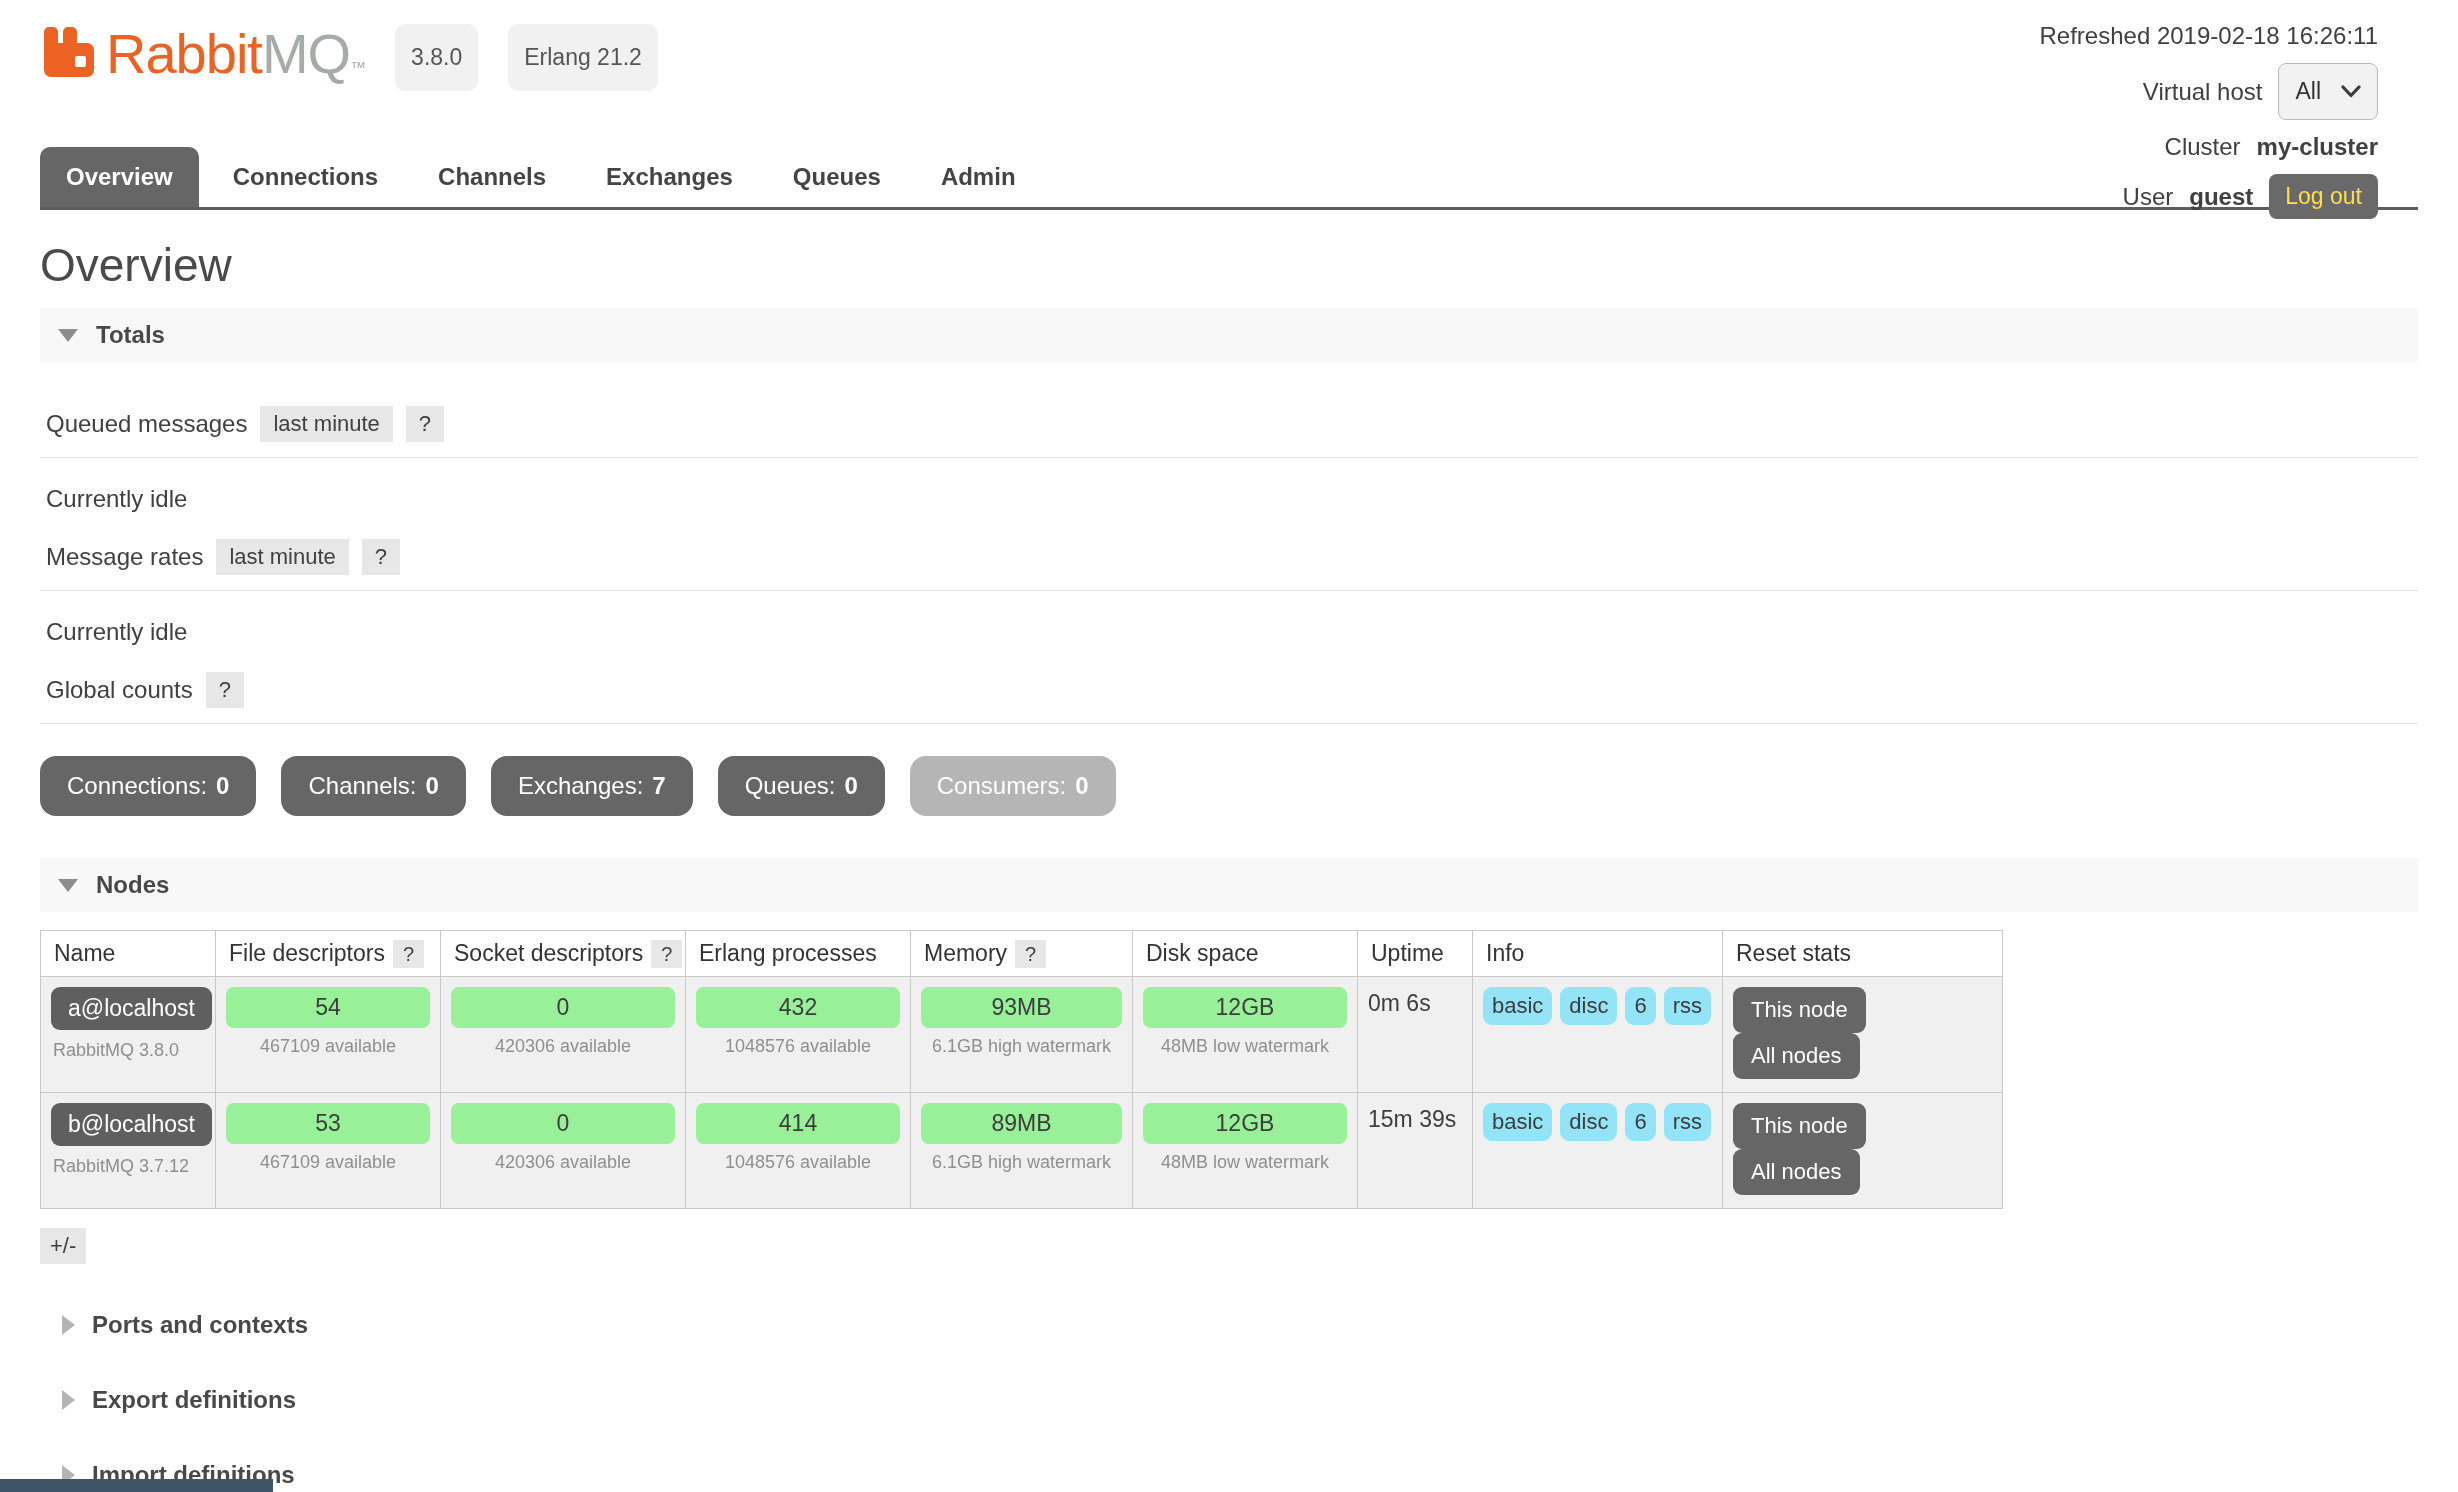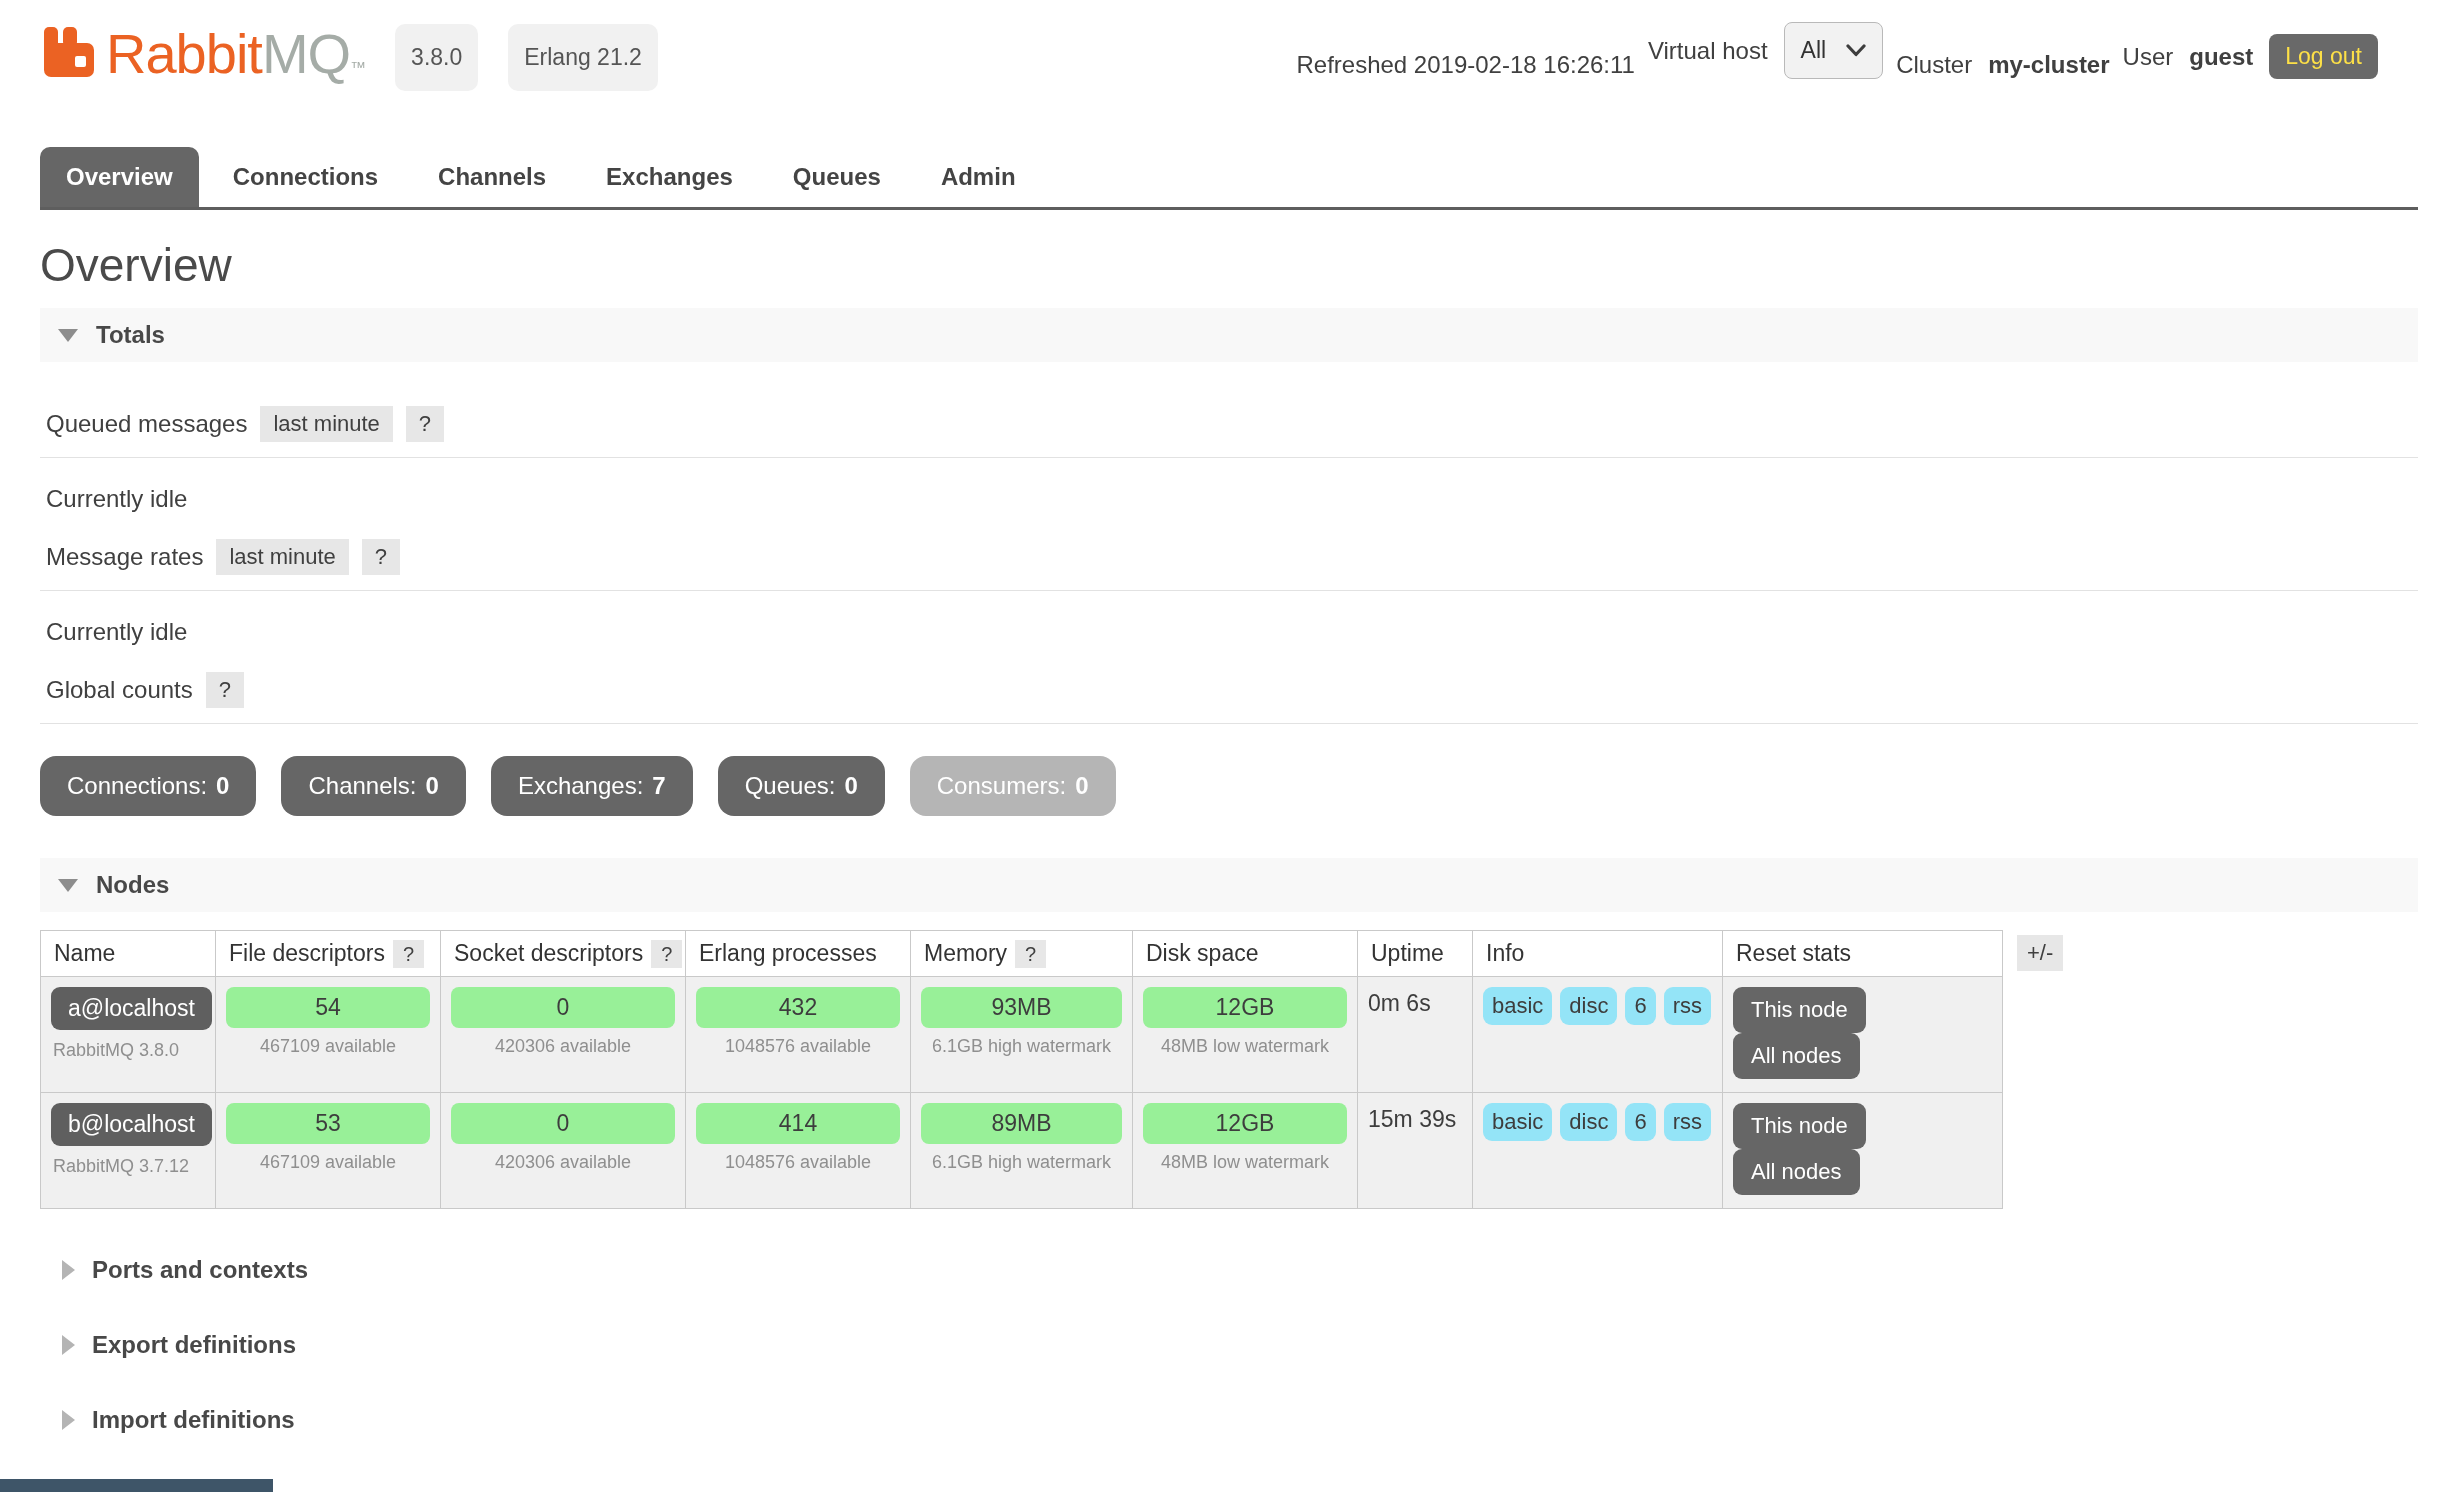--- a/index.html
+++ b/index.html
@@ -13,21 +13,21 @@
   
   .hdr{position:relative;padding-top:24px;}
   .logo-row{display:flex;align-items:flex-start;gap:30px;}
   .logo{display:flex;align-items:flex-end;gap:8px;cursor:pointer;}
   .logo-icon svg{display:block;margin-bottom:2px;}
   .brand{font-size:56px;line-height:1;letter-spacing:-1px;white-space:nowrap;}
   .brand .r{color:#eb6223;}
   .brand .mq{color:#a5aca7;}
   .brand .tm{font-size:16px;color:#a5aca7;}
   .badge-soft{background:#f1f1f1;color:#555;font-size:23px;padding:20px 16px;border-radius:10px;margin-bottom:6px;white-space:nowrap;}
-  .hdr-right{position:absolute;top:22px;right:40px;display:flex;align-items:flex-end;gap:13px;font-size:24px;color:#404040;}
+  .hdr-right{position:absolute;top:22px;right:40px;display:flex;flex-direction:column;align-items:flex-end;gap:13px;font-size:24px;color:#404040;}
   .hdr-line{display:flex;align-items:center;gap:16px;}
   .select-box{display:inline-flex;align-items:center;gap:20px;background:#f2f2f2;border:1px solid #b9b9b9;border-radius:8px;padding:14px 16px;font-size:23px;color:#333;cursor:pointer;}
   .chev svg{display:block;}
   .btn-dark{background:#696969;color:#fde047;border:none;border-radius:8px;font-size:23px;padding:9px 16px;cursor:pointer;font-family:inherit;}
   .bold{font-weight:bold;}
 
   
   .nav-tabs{margin-top:50px;display:flex;align-items:flex-end;gap:8px;}
   .tab{font-size:24px;font-weight:bold;color:#444;padding:16px 26px;border-radius:10px 10px 0 0;cursor:pointer;}
   .tab.active{background:#666;color:#fff;}
@@ -45,21 +45,21 @@
   .mini-badge{background:#e7e7e7;color:#404040;font-size:22px;padding:5px 13px;cursor:pointer;}
   .rule{border:none;border-top:1px solid #e2e2e2;margin:15px 0 0;}
   .idle{font-size:24px;color:#404040;margin-top:27px;padding-left:6px;}
 
   .counts-row{display:flex;gap:25px;margin-top:32px;}
   .count-btn{background:#666;color:#fff;font-size:24px;padding:16px 27px;border-radius:16px;border:none;cursor:pointer;display:flex;gap:9px;font-family:inherit;}
   .count-btn.muted{background:#b5b5b5;}
 
   
   .nodes-bar{margin-top:42px;}
-  .nodes-wrap{display:flex;align-items:flex-start;gap:14px;margin-top:18px;}
+  .nodes-wrap{display:flex;align-items:flex-start;gap:14px;margin-top:18px;flex-direction:column;}
   table.nodes{border-collapse:collapse;table-layout:fixed;width:1962px;background:#fff;}
   .nodes th,.nodes td{border:1px solid #c9c9c9;text-align:left;vertical-align:top;}
   .nodes th{font-size:23px;font-weight:400;color:#333;padding:9px 13px;white-space:nowrap;}
   .nodes th .mini-badge{font-size:20px;padding:3px 10px;margin-left:8px;}
   .nodes td{background:#f0f0f0;padding:10px 10px 13px;}
   .green-bar{background:#98f098;border-radius:8px;text-align:center;font-size:23px;color:#3d3d3d;padding:7px 0;}
   .cell-sub{text-align:center;font-size:18px;color:#8f8f8f;margin-top:8px;}
   .pill{display:inline-block;background:#5f5f5f;color:#fff;font-size:23px;padding:8px 17px;border-radius:9px;}
   .name-sub{font-size:18px;color:#8f8f8f;margin-top:10px;padding-left:2px;}
   .uptime{font-size:23px;color:#3d3d3d;padding-top:3px;}

